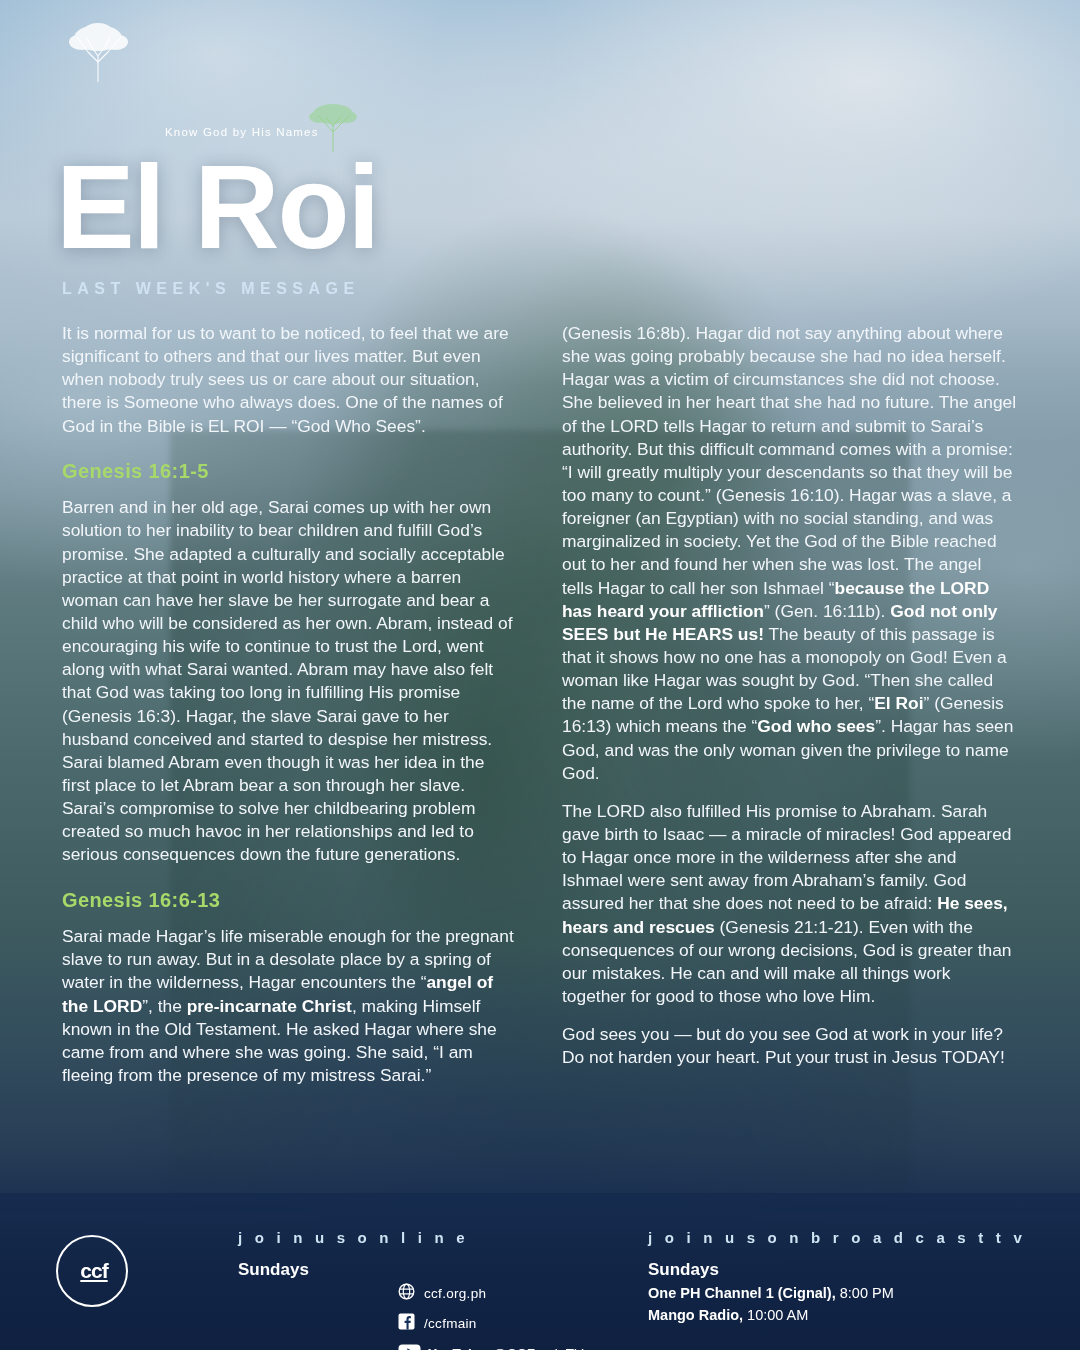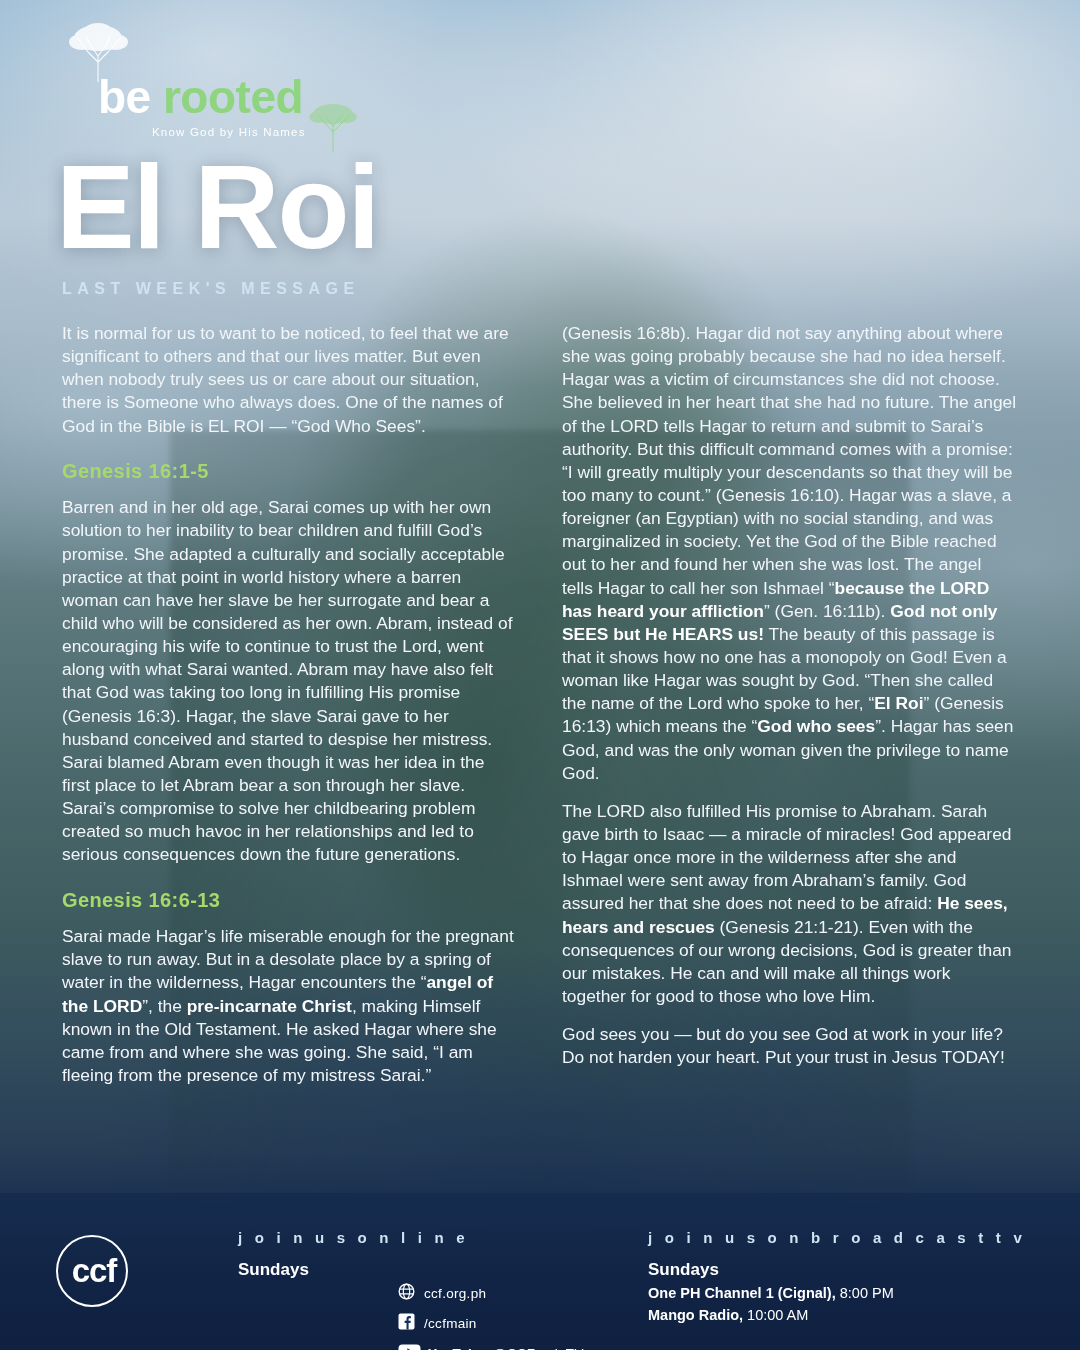--- a/index.html
+++ b/index.html
@@ -71,21 +71,21 @@
     position: absolute; left: 40px; top: 22px; width: 380px; height: 125px;
   }
   .tree-icon { position: absolute; left: 18px; top: 0px; }
   .be-rooted {
     position: absolute; left: 58px; top: 52px;
     font-size: 46px; font-weight: 700; letter-spacing: -0.5px;
     color: #ffffff; line-height: 1;
   }
   .be-rooted .rooted { color: #8fd47f; }
   .tagline {
-    position: absolute; left: 112px; top: 104px;
+    position: absolute; left: 125px; top: 104px;
     font-size: 11.5px; letter-spacing: 1.2px; color: #ffffff; font-weight: 400;
   }
   .sprout { position: absolute; left: 258px; top: 76px; opacity: 0.9; }
 
   
   .title {
     position: absolute; left: 56px; top: 148px;
     font-size: 118px; font-weight: 700; color: #ffffff;
     letter-spacing: -2px; line-height: 1;
     text-shadow: 0 2px 18px rgba(20,40,70,0.28);
@@ -121,22 +121,23 @@
     background: linear-gradient(180deg, rgba(20,42,78,0.0) 0%, rgba(20,42,78,0.62) 100%);
   }
   .ccf-logo {
     position: absolute; left: 56px; top: 42px;
     width: 72px; height: 72px; border-radius: 50%;
     border: 2.5px solid #ffffff;
   }
   .ccf-text {
     position: absolute; left: 0; top: 0; width: 72px; height: 72px;
     display: flex; align-items: center; justify-content: center;
-    color: #ffffff; font-size: 33px; font-weight: 700; letter-spacing: -1px;
+    color: #ffffff; font-size: 21px; font-weight: 700; letter-spacing: -1px;
     padding-bottom: 4px;
+    text-decoration: underline;
   }
   .foot-head {
     color: #cfe3f2; font-size: 15px; font-weight: 700; letter-spacing: 4.2px;
   }
   .online-block { position: absolute; left: 238px; top: 36px; width: 320px; }
   .tv-block { position: absolute; left: 648px; top: 36px; width: 400px; }
   .sunday-label { color: #ffffff; font-size: 17px; font-weight: 700; margin-top: 14px; }
   .times { color: #e7eef5; font-size: 14.5px; line-height: 1.45; margin-top: 2px; }
   .social { position: absolute; left: 160px; top: 54px; }
   .social-row { display: flex; align-items: center; margin-bottom: 9px; }
@@ -164,21 +165,20 @@
           <path d="M24 22 L19 15 M57 22 L63 15 M33 24 L29 16 M48 23 L52 15"></path>
         </g>
         <g fill="#ffffff" opacity="0.85">
           <ellipse cx="40" cy="16" rx="24" ry="13"></ellipse>
           <ellipse cx="24" cy="20" rx="13" ry="8"></ellipse>
           <ellipse cx="57" cy="20" rx="13" ry="8"></ellipse>
           <ellipse cx="40" cy="9" rx="14" ry="8"></ellipse>
         </g>
       </svg>
     </div>
-    <div class="be-rooted"><span>be </span><span class="rooted">rooted</span></div>
     <div class="tagline">Know God by His Names</div>
     <div class="sprout">
       <svg width="70" height="55" viewBox="0 0 70 55">
         <g stroke="#8fd47f" stroke-width="1" fill="none" opacity="0.9">
           <path d="M35 54 L35 26"></path>
           <path d="M35 34 L26 24 M35 34 L45 24 M35 28 L28 19 M35 28 L43 18"></path>
           <path d="M26 24 L20 17 M45 24 L52 17"></path>
         </g>
         <g fill="#8fd47f" opacity="0.55">
           <ellipse cx="35" cy="16" rx="20" ry="10"></ellipse>

